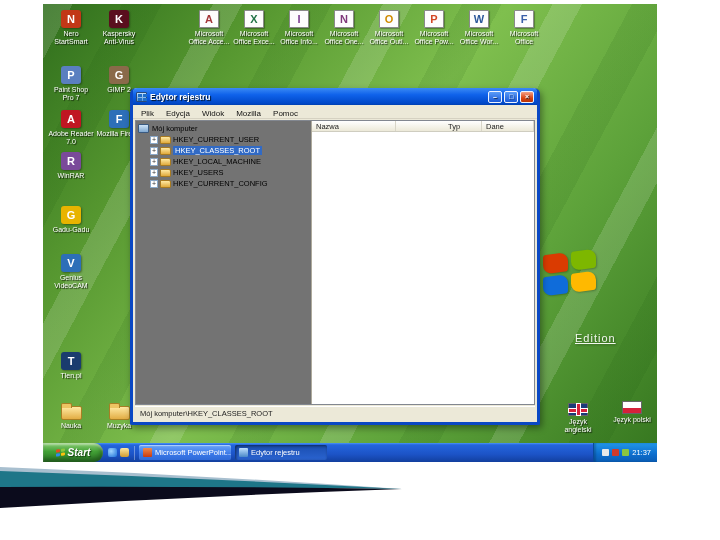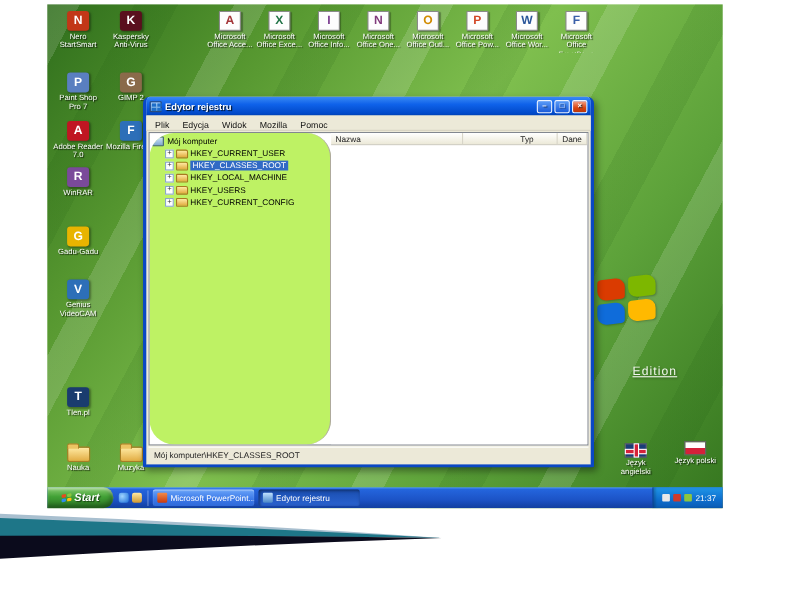--- a/index.html
+++ b/index.html
@@ -45,31 +45,31 @@
     display:grid;grid-template-columns:4px 4px;grid-template-rows:3px 3px;gap:1px;padding:1px;}
   .wicon i{background:#1e6ec8;}
   .ttl{flex:1;overflow:hidden;white-space:nowrap;}
   .tbtn{width:14px;height:12px;border-radius:2px;margin-left:2px;border:1px solid #eef4ff;font-size:7px;line-height:10px;
     text-align:center;color:#fff;font-weight:bold;}
   .tbtn.min,.tbtn.max{background:linear-gradient(#5a9cf8,#1a5ad8);}
   .tbtn.close{background:linear-gradient(#f2a288,#da4410 60%,#b83408);}
   .menubar{height:14px;display:flex;align-items:flex-end;font-size:8px;color:#111;border-bottom:1px solid #d6d2c2;background:#ece9d8;padding-left:2px;}
   .menubar span{padding:0 6px;}
   .winbody{position:absolute;left:2px;right:2px;top:32px;bottom:17px;display:flex;border:1px solid #828790;background:#fff;overflow:hidden;}
-  .tree{width:176px;border-right:1px solid #aeaa9c;padding-top:2px;background:#bef264;overflow:hidden;border-radius:22px;}
+  .tree{width:176px;border-right:1px solid #aeaa9c;padding-top:2px;background:#737373;overflow:hidden;}
   .treerow{display:flex;align-items:center;height:11px;font-size:7.5px;color:#000;white-space:nowrap;}
   .indent{width:12px;}
   .plus{width:8px;height:8px;border:1px solid #8aa8c8;background:#fff;font-size:7px;line-height:6px;text-align:center;color:#333;margin:0 2px;flex:none;}
   .tfolder{width:11px;height:8px;background:linear-gradient(#ffe9a2,#e0aa3c);border:1px solid #a87a20;border-radius:1px 2px 1px 1px;margin-right:2px;flex:none;}
   .mycomp{width:11px;height:9px;background:linear-gradient(#cfe4f8,#7fa8d0);border:1px solid #3a5a80;border-radius:1px;margin:0 3px 0 2px;flex:none;}
   .sel{background:#316ac5;color:#fff;padding:0 2px;}
   .list{flex:1;display:flex;flex-direction:column;background:#fff;}
   .lhead{display:flex;height:11px;background:linear-gradient(#ffffff,#ece9d8);border-bottom:1px solid #cfcdc0;font-size:7.5px;color:#222;}
   .lhead .hc{padding:0 4px;border-right:1px solid #d8d5c8;display:flex;align-items:center;}
-  .c-name{width:120px;} .c-type{width:38px;margin-left:48px;} .c-data{flex:1;}
+  .c-name{width:84px;} .c-type{width:38px;margin-left:48px;} .c-data{flex:1;}
   .lrow{display:flex;height:12px;font-size:7.5px;align-items:center;color:#000;}
   .lrow .cell{padding:0 4px;display:flex;align-items:center;gap:2px;}
   .abicon{width:11px;height:9px;border:1px solid #9aa;background:#fff;color:#1a4ac8;font-size:6px;line-height:8px;text-align:center;flex:none;}
   .statusbar{position:absolute;left:2px;right:2px;bottom:2px;height:14px;background:#ece9d8;border-top:1px solid #fff;
     font-size:7.5px;color:#222;display:flex;align-items:center;padding:0 5px;}
 
   
   .taskbar{position:absolute;left:0;bottom:0;width:614px;height:19px;display:flex;align-items:center;
     background:linear-gradient(#4a94f8 0%,#2465dd 10%,#1c53c6 60%,#123f9e 100%);}
   .startbtn{height:19px;width:60px;flex:none;display:flex;align-items:center;justify-content:center;gap:3px;

